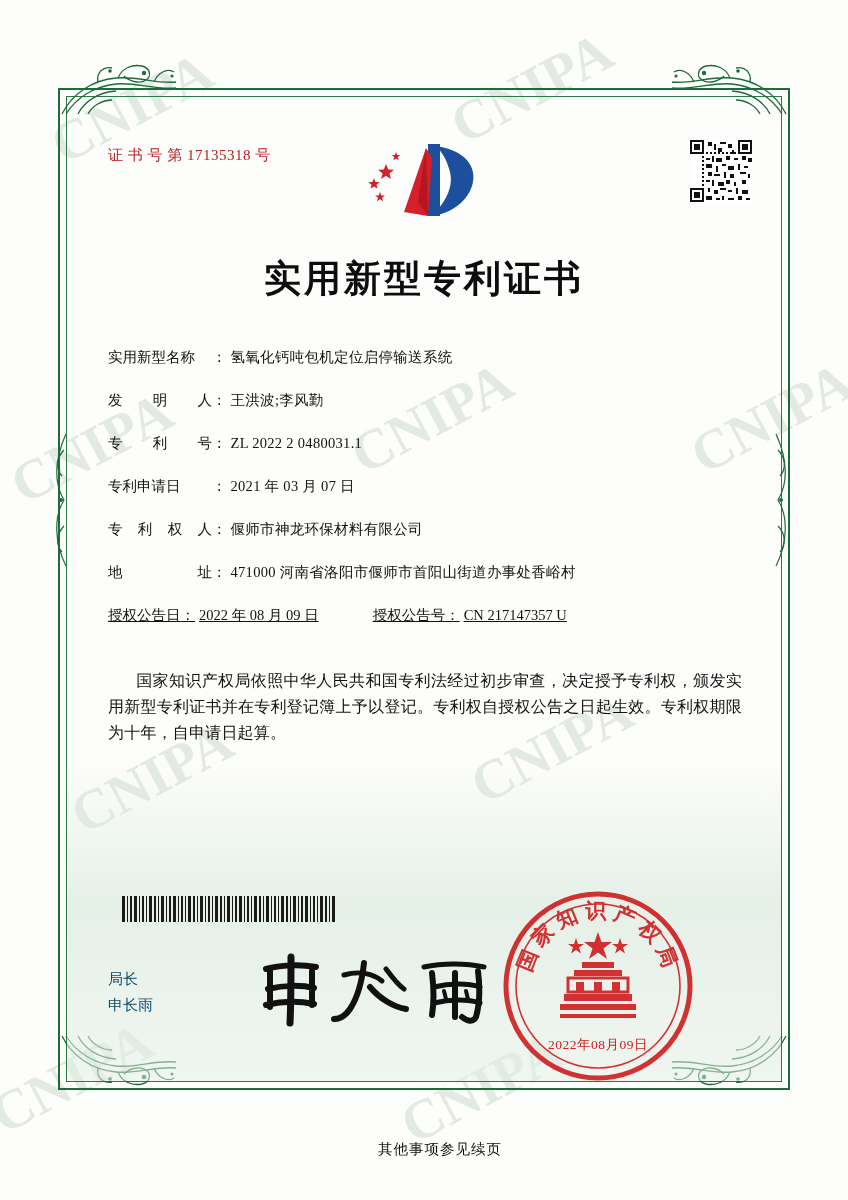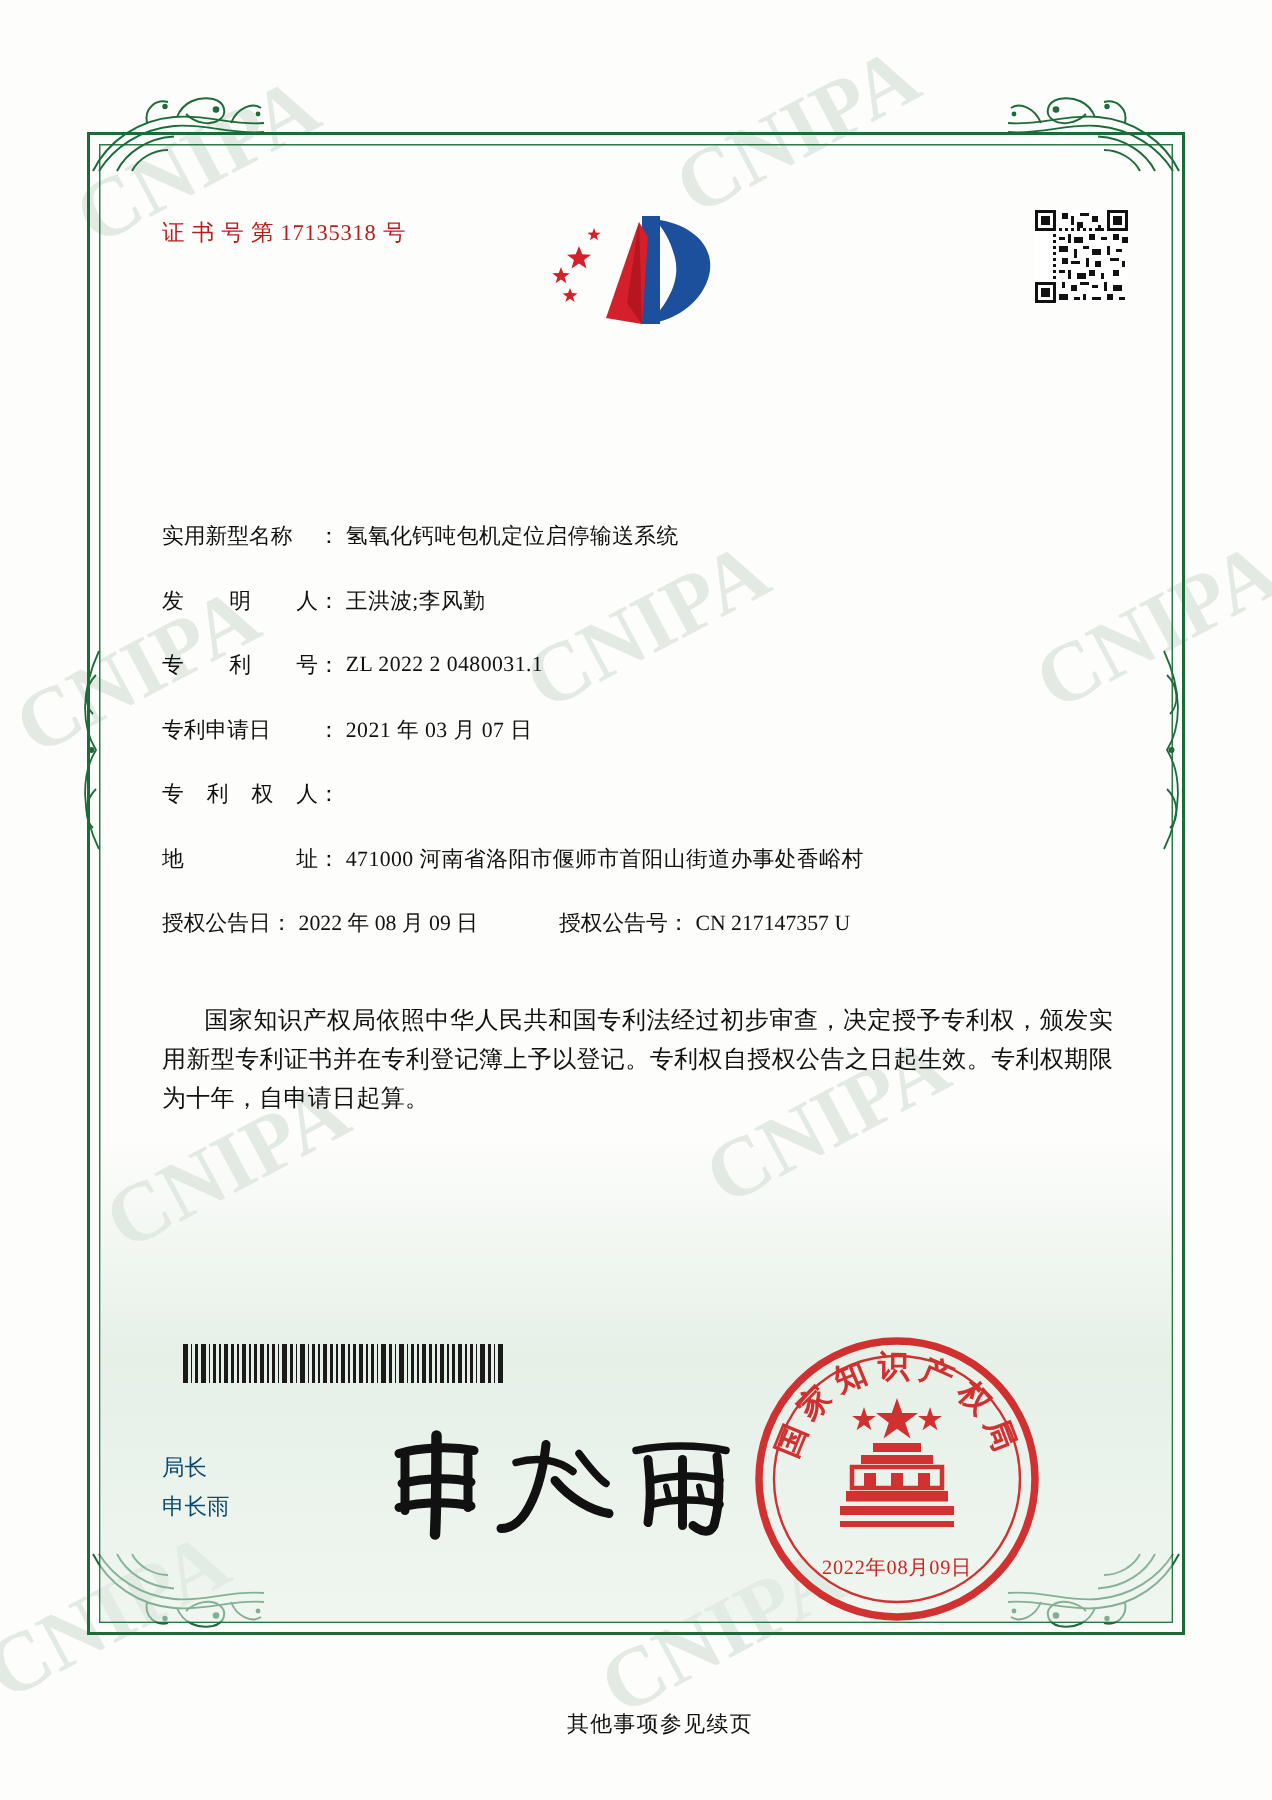--- a/index.html
+++ b/index.html
@@ -150,20 +150,21 @@
     padding-right: 4px;
   }
   .f-value {
     flex: 1 1 auto;
     letter-spacing: 0.3px;
   }
   .field-row2 {
     display: flex;
     align-items: baseline;
     margin-bottom: 20px;
+    text-decoration: underline;
   }
   .sub {
     display: flex;
     align-items: baseline;
   }
   .sub.second { margin-left: 54px; }
   .sub .f-label {
     width: auto;
     flex: 0 0 auto;
   }
@@ -478,20 +479,21 @@
 
         <g fill="#d3202a">
           <polygon points="42,26 44.2,31.5 50,31.8 45.4,35.4 47,41 42,37.7 37,41 38.6,35.4 34,31.8 39.8,31.5"></polygon>
           <polygon points="30,40 31.5,44 35.8,44.2 32.4,46.8 33.6,50.8 30,48.4 26.4,50.8 27.6,46.8 24.2,44.2 28.5,44"></polygon>
           <polygon points="36,54 37.3,57.4 41,57.6 38,59.8 39.1,63.3 36,61.2 32.9,63.3 34,59.8 31,57.6 34.7,57.4"></polygon>
           <polygon points="52,14 53.1,17 56.4,17.2 53.8,19.1 54.7,22.2 52,20.4 49.3,22.2 50.2,19.1 47.6,17.2 50.9,17"></polygon>
         </g>
       </svg>
     </div>
 
+    <div class="title">实用新型专利证书</div>
 
     <div class="fields">
 
       <div class="field">
         <span class="f-label">实用新型名称</span>
         <span class="f-colon">：</span>
         <span class="f-value">氢氧化钙吨包机定位启停输送系统</span>
       </div>
 
       <div class="field">
@@ -521,20 +523,21 @@
       </div>
 
       <div class="field">
         <span class="f-label spread">
           <span>专</span>
           <span>利</span>
           <span>权</span>
           <span>人</span>
         </span>
         <span class="f-colon">：</span>
+        <span class="f-value">偃师市神龙环保材料有限公司</span>
       </div>
 
       <div class="field">
         <span class="f-label spread">
           <span>地</span>
           <span>址</span>
         </span>
         <span class="f-colon">：</span>
         <span class="f-value">471000 河南省洛阳市偃师市首阳山街道办事处香峪村</span>
       </div>

